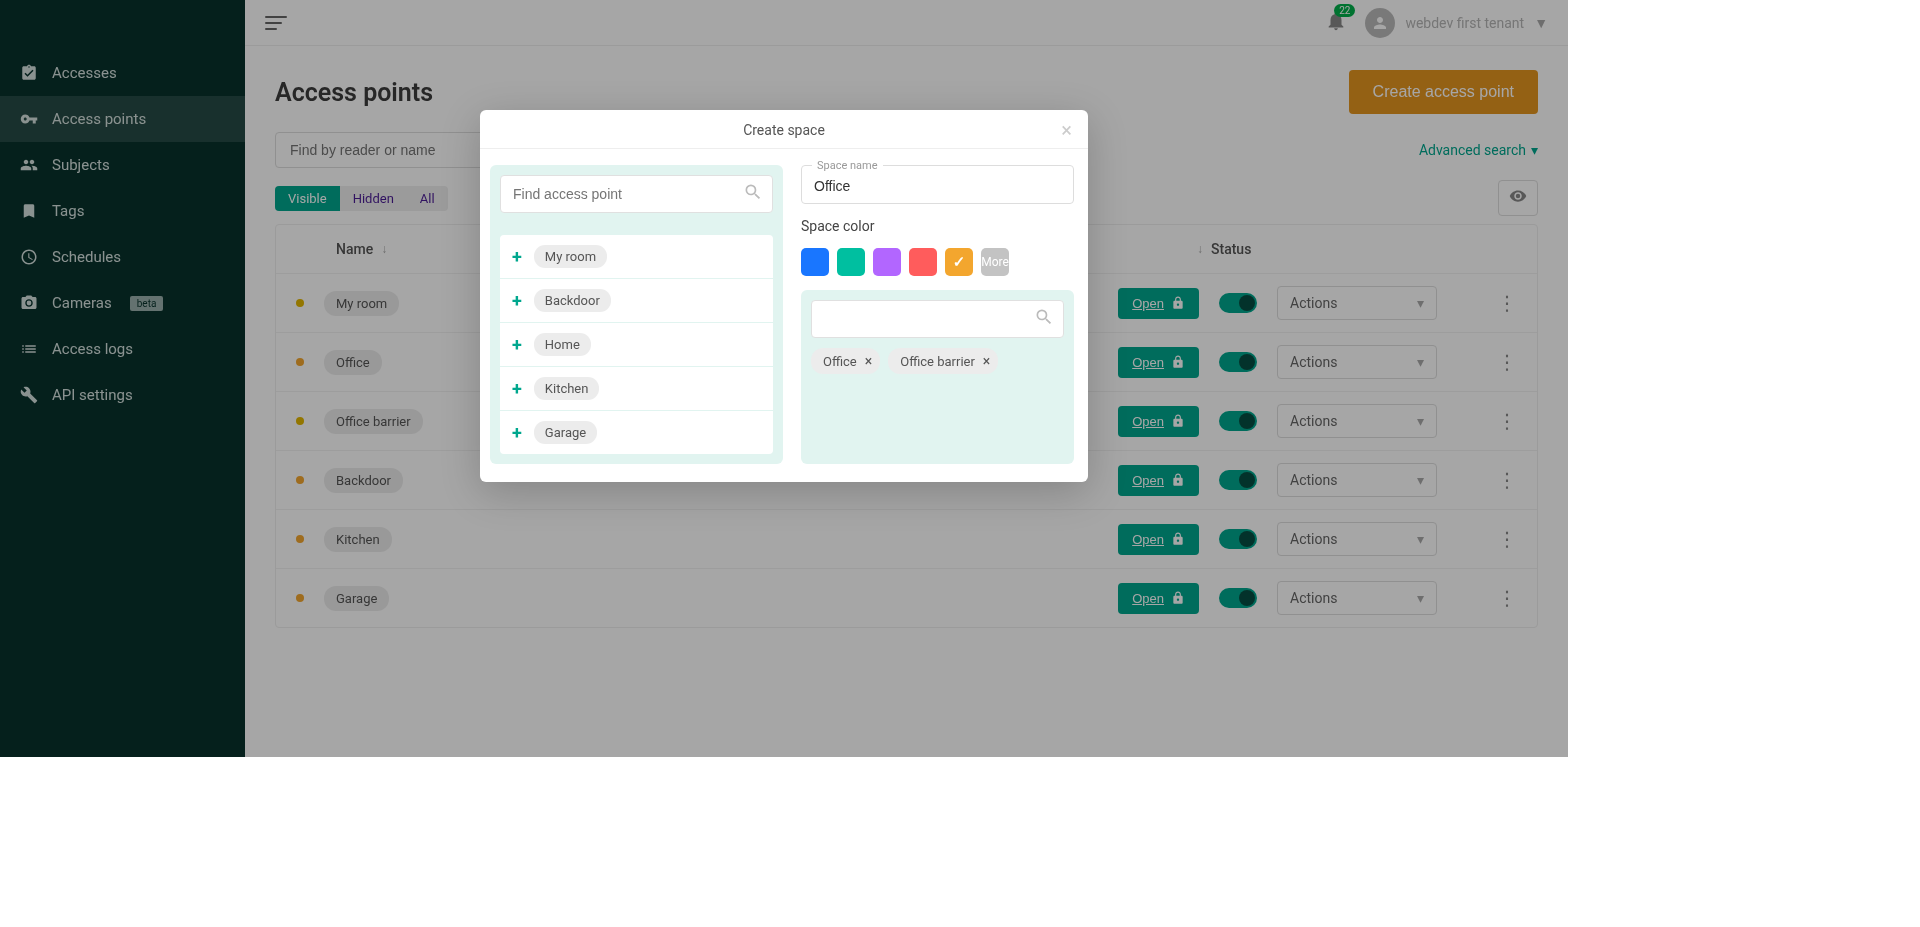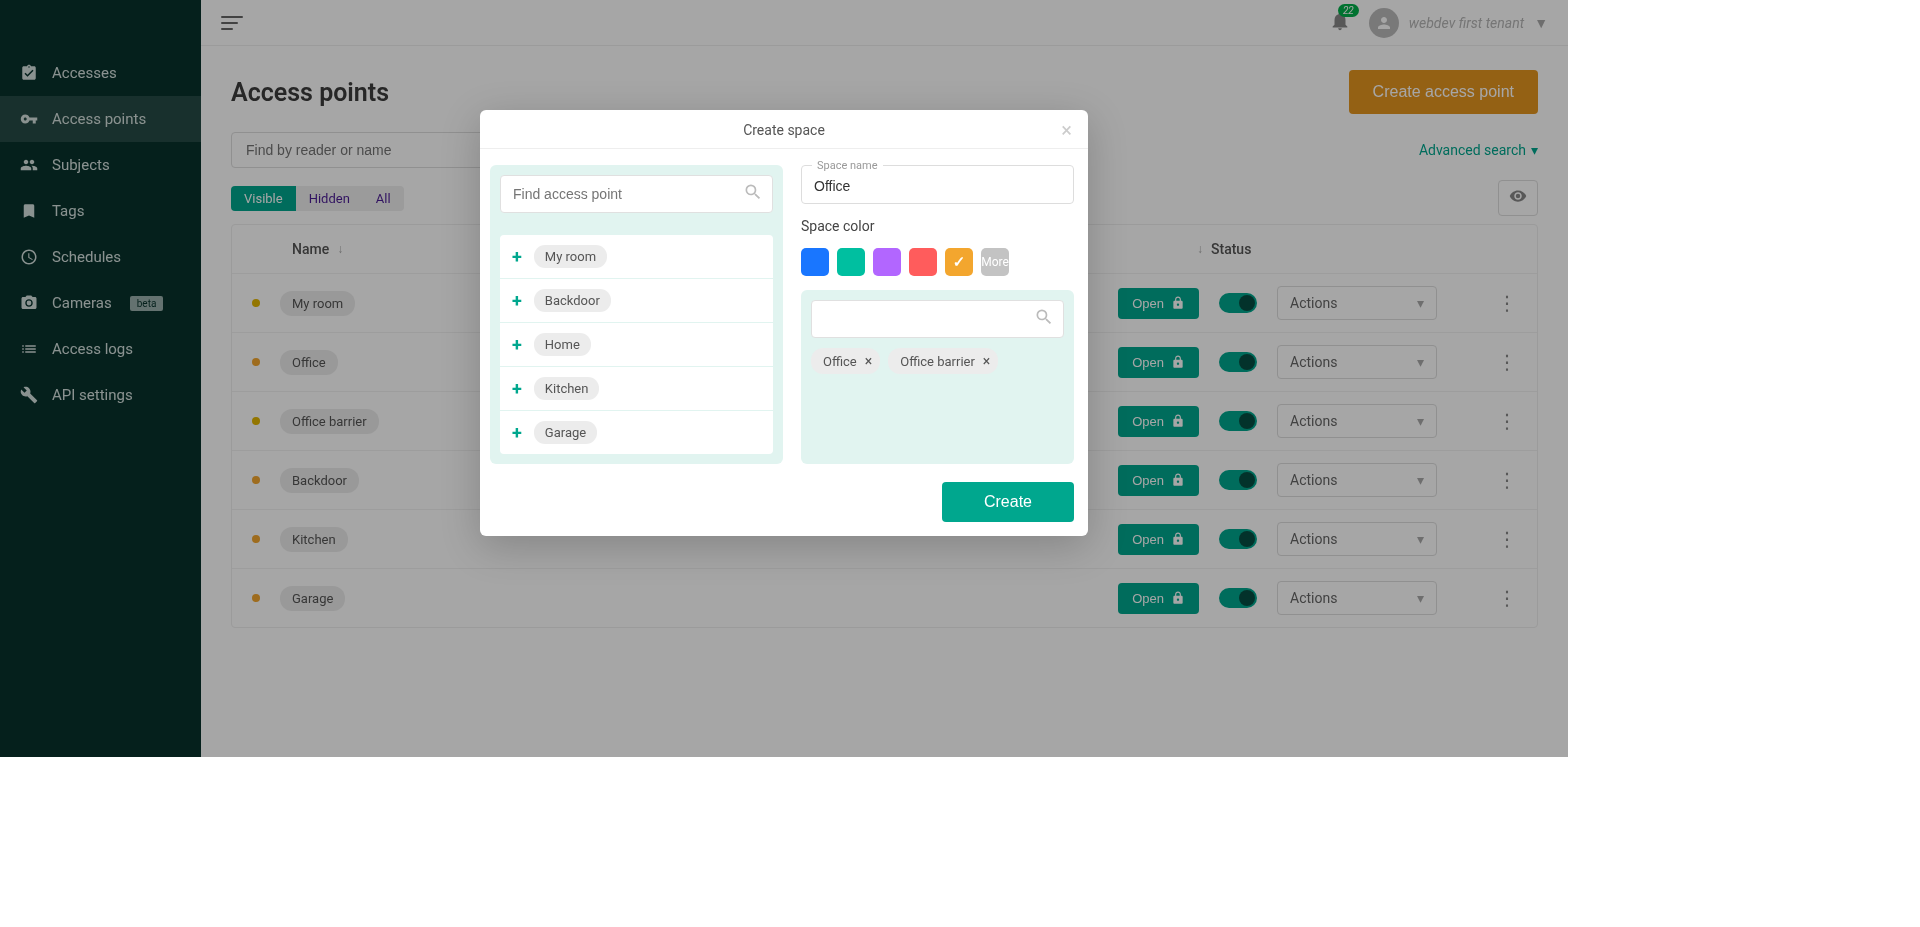--- a/index.html
+++ b/index.html
@@ -1,35 +1,35 @@
 <!DOCTYPE html>
 <html><head>
   <meta charset="utf-8">
   <style>
     * { margin: 0; padding: 0; box-sizing: border-box; }
     body { font-family: -apple-system, BlinkMacSystemFont, 'Segoe UI', Roboto, sans-serif; background: #fff; color: #333; overflow: hidden; }
     
     .app { display: flex; width: 1568px; height: 757px; position: relative; }
     
     
-    .sidebar { width: 201px; background: #08322c; flex-shrink: 0; padding-top: 50px; }
+    .sidebar { width: 245px; background: #08322c; flex-shrink: 0; padding-top: 50px; }
     .sidebar-item { display: flex; align-items: center; gap: 14px; padding: 14px 20px; color: #d4e0dd; cursor: pointer; font-size: 15px; }
     .sidebar-item.active { background: rgba(255,255,255,0.12); }
     .sidebar-item svg { width: 20px; height: 20px; fill: #d4e0dd; flex-shrink: 0; }
     .beta { background: #9ab0ac; color: #08322c; font-size: 10px; padding: 2px 7px; border-radius: 2px; margin-left: 4px; }
     
     
     .main { flex: 1; background: #fff; display: flex; flex-direction: column; overflow: hidden; }
     
     
     .topbar { height: 46px; display: flex; align-items: center; justify-content: space-between; padding: 0 20px; border-bottom: 1px solid #eee; }
     .hamburger { display: flex; flex-direction: column; gap: 4px; cursor: pointer; }
     .hamburger span { height: 2px; background: #666; border-radius: 1px; }
     .hamburger span:nth-child(1){width:22px;} .hamburger span:nth-child(2){width:17px;} .hamburger span:nth-child(3){width:12px;}
-    .topbar-right { display: flex; align-items: center; gap: 18px; font-style: italic; }
+    .topbar-right { display: flex; align-items: center; gap: 18px; }
     .bell-wrap { position: relative; }
     .notif-badge { position: absolute; top: -6px; right: -8px; background: #00b04a; color: #fff; font-size: 10px; padding: 1px 5px; border-radius: 9px; }
     .user { display: flex; align-items: center; gap: 10px; color: #b5b5b5; font-size: 14px; }
     .avatar { width: 30px; height: 30px; border-radius: 50%; background: #bbb; display:flex;align-items:center;justify-content:center; }
     .avatar svg { width:18px; height:18px; fill:#fff; }
     
     
     .content { padding: 24px 30px; flex:1; overflow:auto; }
     .page-header { display: flex; justify-content: space-between; align-items: center; margin-bottom: 18px; }
     .page-title { font-size: 25px; font-weight: 600; color: #3c3c3c; }
@@ -50,21 +50,21 @@
     .table { width: 100%; border: 1px solid #eee; border-radius: 4px; }
     .thead { display: flex; padding: 16px 20px; font-size: 14px; color: #555; font-weight: 500; }
     .thead .col-name { flex:1; padding-left: 40px; display:flex; align-items:center; gap:8px; }
     .thead .col-status { width: 320px; display:flex; align-items:center; gap:8px; }
     .sort-icon { font-size: 12px; color:#aaa; }
     .row { display: flex; align-items: center; padding: 12px 20px; border-top: 1px solid #f2f2f2; }
     .row .dot { width: 8px; height: 8px; border-radius: 50%; margin-right: 20px; }
     .dot.y{background:#e2b500;} .dot.o{background:#f3a62e;}
     .chip { background: #ececec; color: #555; font-size: 13px; padding: 5px 12px; border-radius: 12px; }
     .row .col-name { flex:1; display:flex; align-items:center; }
-    .open-btn { background: #00a78e; color: #fff; border: none; padding: 8px 14px; border-radius: 4px; font-size: 13px; cursor: pointer; display:flex;align-items:center;gap:7px; }
+    .open-btn { background: #00a78e; color: #fff; border: none; padding: 8px 14px; border-radius: 4px; font-size: 13px; cursor: pointer; display:flex;align-items:center;gap:7px;text-decoration:underline; }
     .toggle { width: 38px; height: 20px; background: #00a78e; border-radius: 10px; position: relative; cursor:pointer; margin: 0 20px; }
     .toggle::after { content:''; position:absolute; right:2px; top:2px; width:16px; height:16px; background: #064e42; border-radius:50%; }
     .action-sel { width: 160px; padding: 8px 12px; border: 1px solid #ddd; border-radius: 4px; font-size: 14px; color: #666; background:#fff; display:flex; justify-content:space-between; align-items:center; cursor:pointer; }
     .row-more { margin-left: 60px; color:#888; font-size:20px; cursor:pointer; width:20px; }
     
     
     .overlay { position: absolute; inset: 0; background: rgba(0,0,0,0.35); display: flex; align-items: flex-start; justify-content: center; padding-top: 110px; }
     .modal { width: 608px; background: #fff; border-radius: 6px; box-shadow: 0 10px 40px rgba(0,0,0,0.2); overflow: hidden; }
     .modal-head { display: flex; align-items: center; justify-content: center; padding: 12px 18px 10px; border-bottom: 1px solid #eee; position:relative; }
     .modal-title { font-size: 14px; color: #555; }
@@ -400,18 +400,15 @@
                   <span class="x">×</span>
                 </div>
                 <div class="sel-chip">
                   <span>Office barrier</span>
                   <span class="x">×</span>
                 </div>
               </div>
           </div>
         </div>
       </div>
-      <div class="modal-foot">
-        <button class="create-modal-btn">Create</button>
-      </div>
     </div>
   </div>
 </div>
 
 </body></html>

